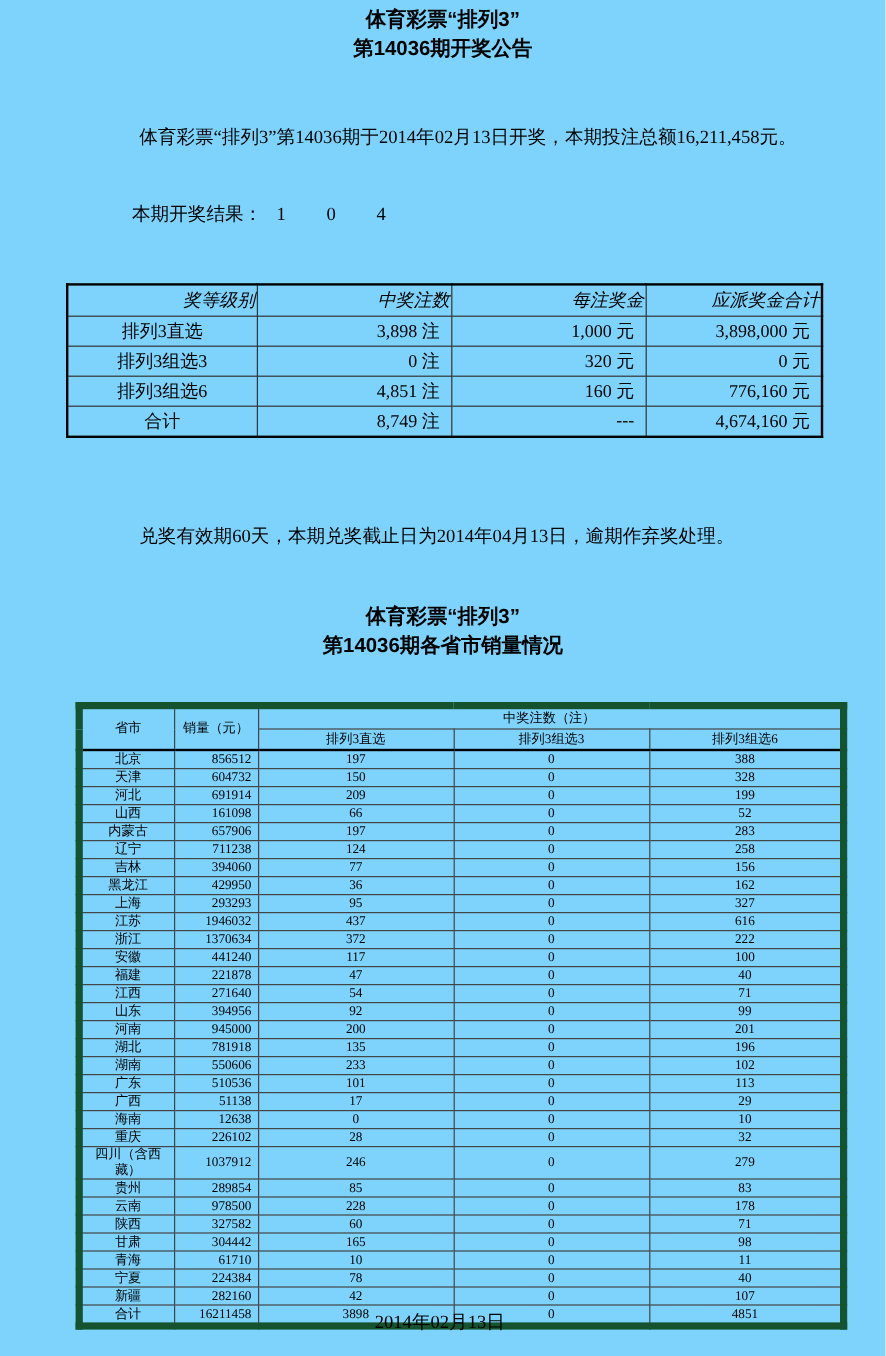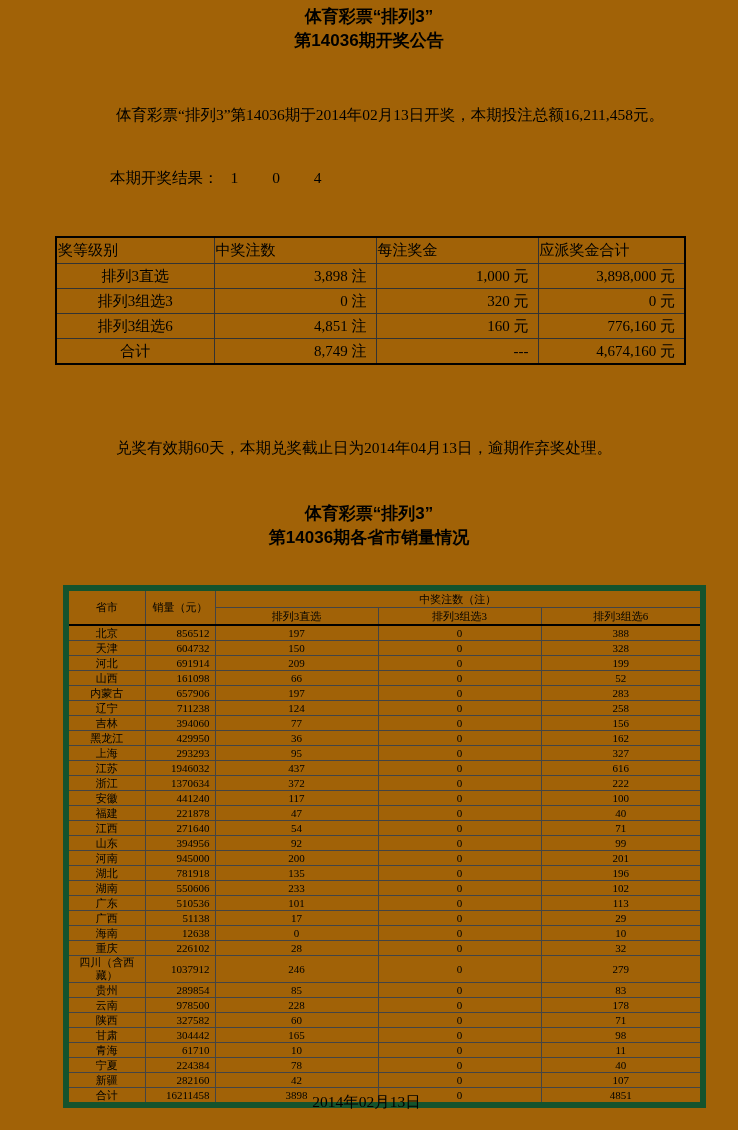--- a/index.html
+++ b/index.html
@@ -1,17 +1,17 @@
 <!DOCTYPE html>
 <html><head>
 <meta charset="utf-8">
 <style>
   html, body { margin:0; padding:0; background:#ffffff; }
   .page {
-    position:relative; width:738px; height:1130px; background:#a16207;
+    position:relative; width:738px; height:1130px; background:#7dd3fc;
     color:#000; font-family:"Liberation Serif","DejaVu Serif",serif;
     overflow:hidden;
   }
   .doc-title {
     position:absolute; left:0; width:738px; text-align:center;
     font-family:"Liberation Sans","DejaVu Sans",sans-serif;
     font-weight:bold; font-size:17px; line-height:24px;
   }
   #title-block1 { top:5px; }
   #title-block2 { top:502px; }
@@ -31,21 +31,21 @@
     text-align:center; font-size:15.5px;
   }
   table { border-collapse:collapse; table-layout:fixed; }
   #prize-table {
     position:absolute; top:236px; left:55px; width:629px;
     font-size:15px; border:2px solid #000;
   }
   #prize-table th, #prize-table td {
     border:1px solid #333; font-weight:normal; overflow:hidden;
   }
-  #prize-table th { height:23px; text-align:left; }
+  #prize-table th { height:23px; text-align:right;font-style:italic; }
   #prize-table td { height:22px; }
   #prize-table td.ctr { text-align:center; }
   #prize-table td.num { text-align:right; padding-right:9px; }
   #sales-table {
     position:absolute; top:585px; left:63px; width:637px;
     font-size:11px; border:6px solid #14532d;
   }
   #sales-table th, #sales-table td {
     border:1px solid #444; font-weight:normal; overflow:hidden;
     padding:0 4px; line-height:13px;

